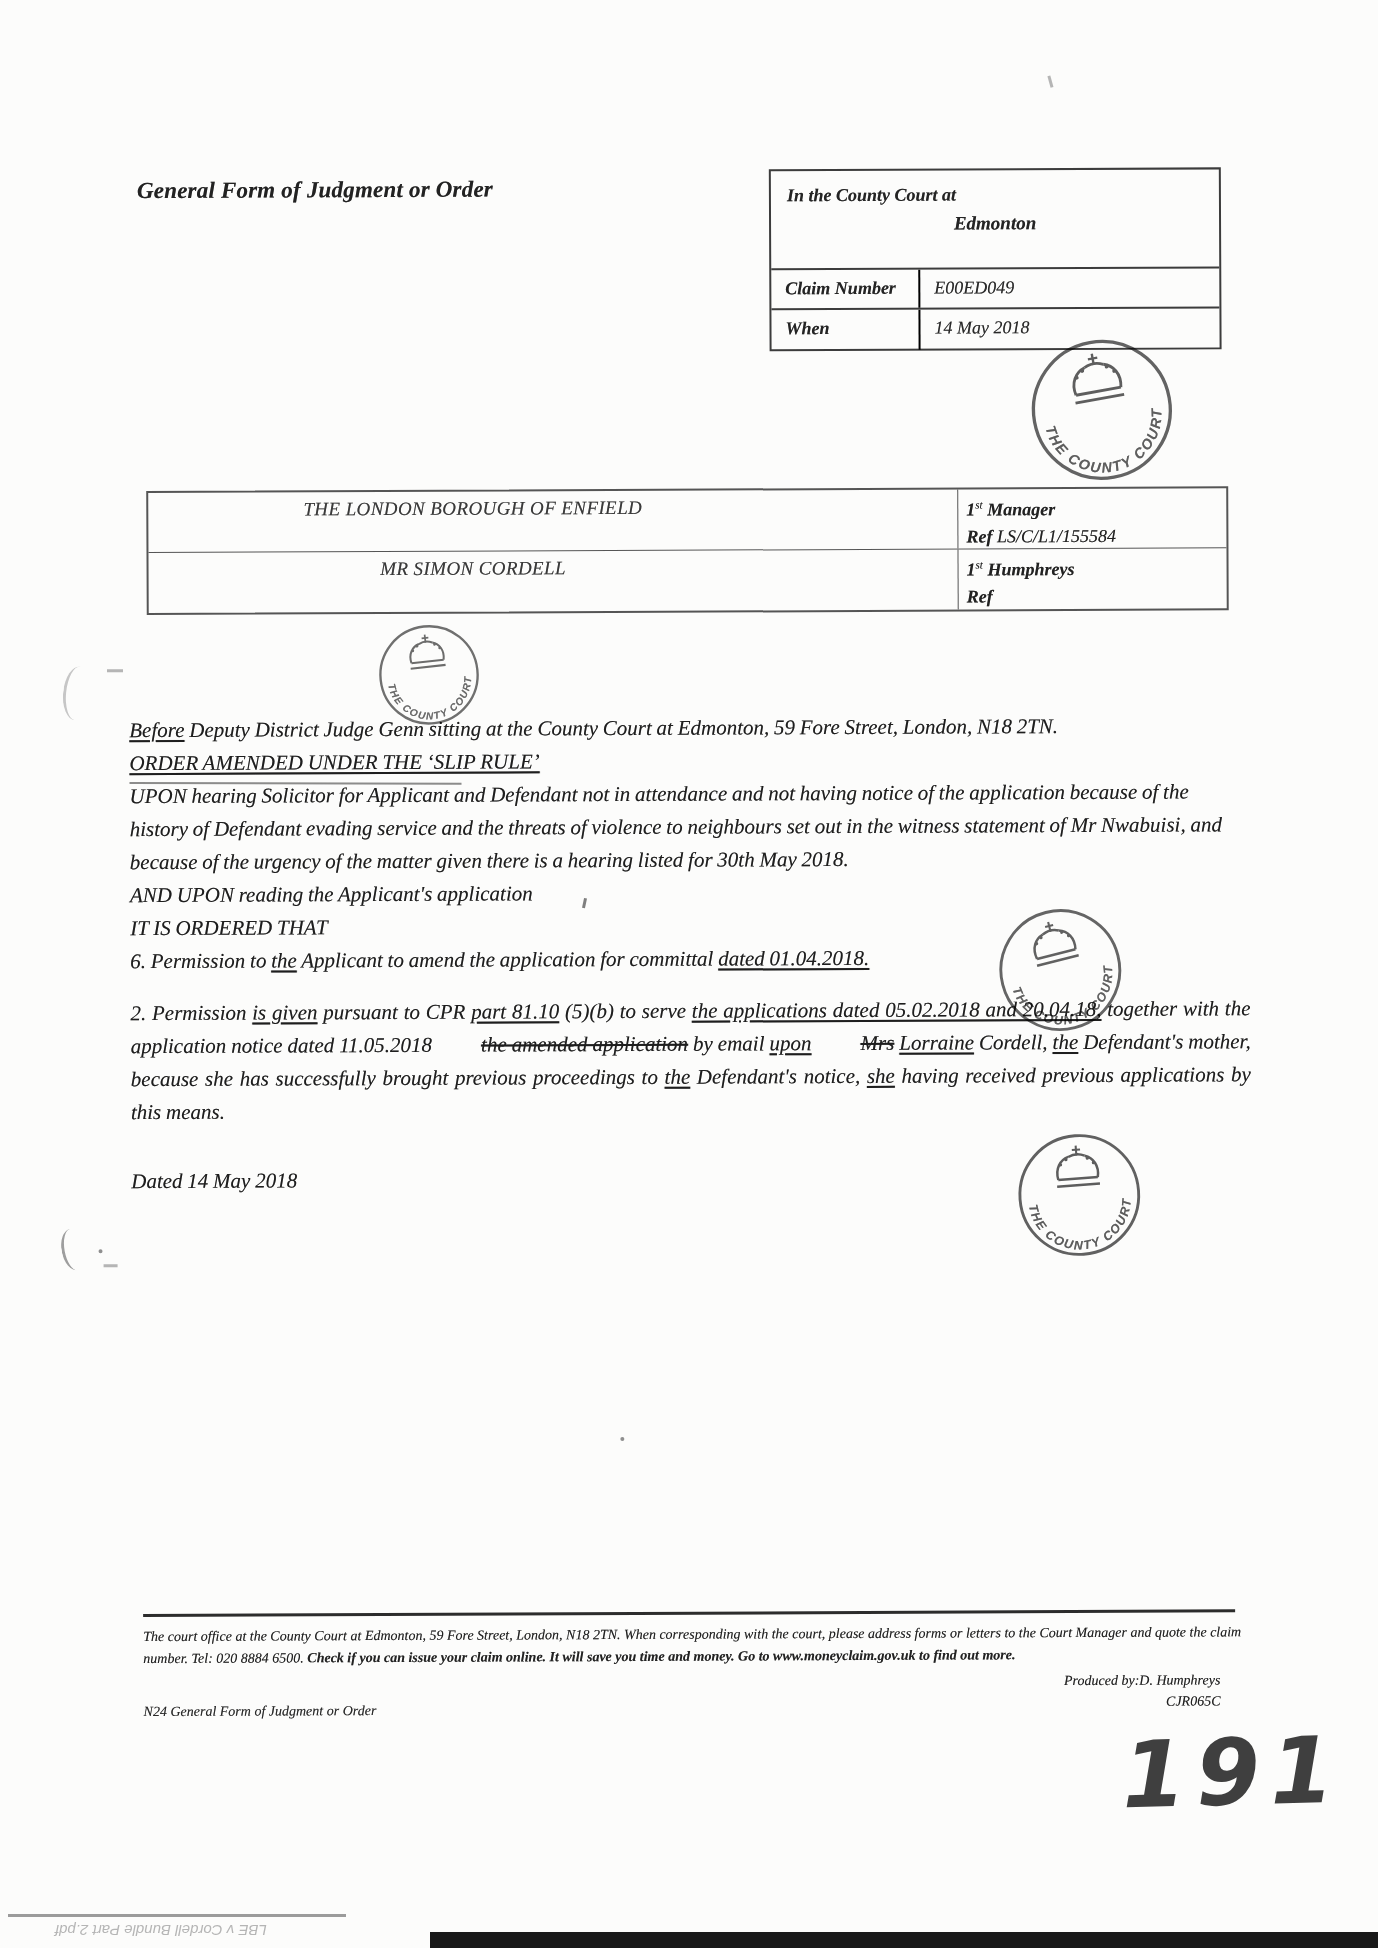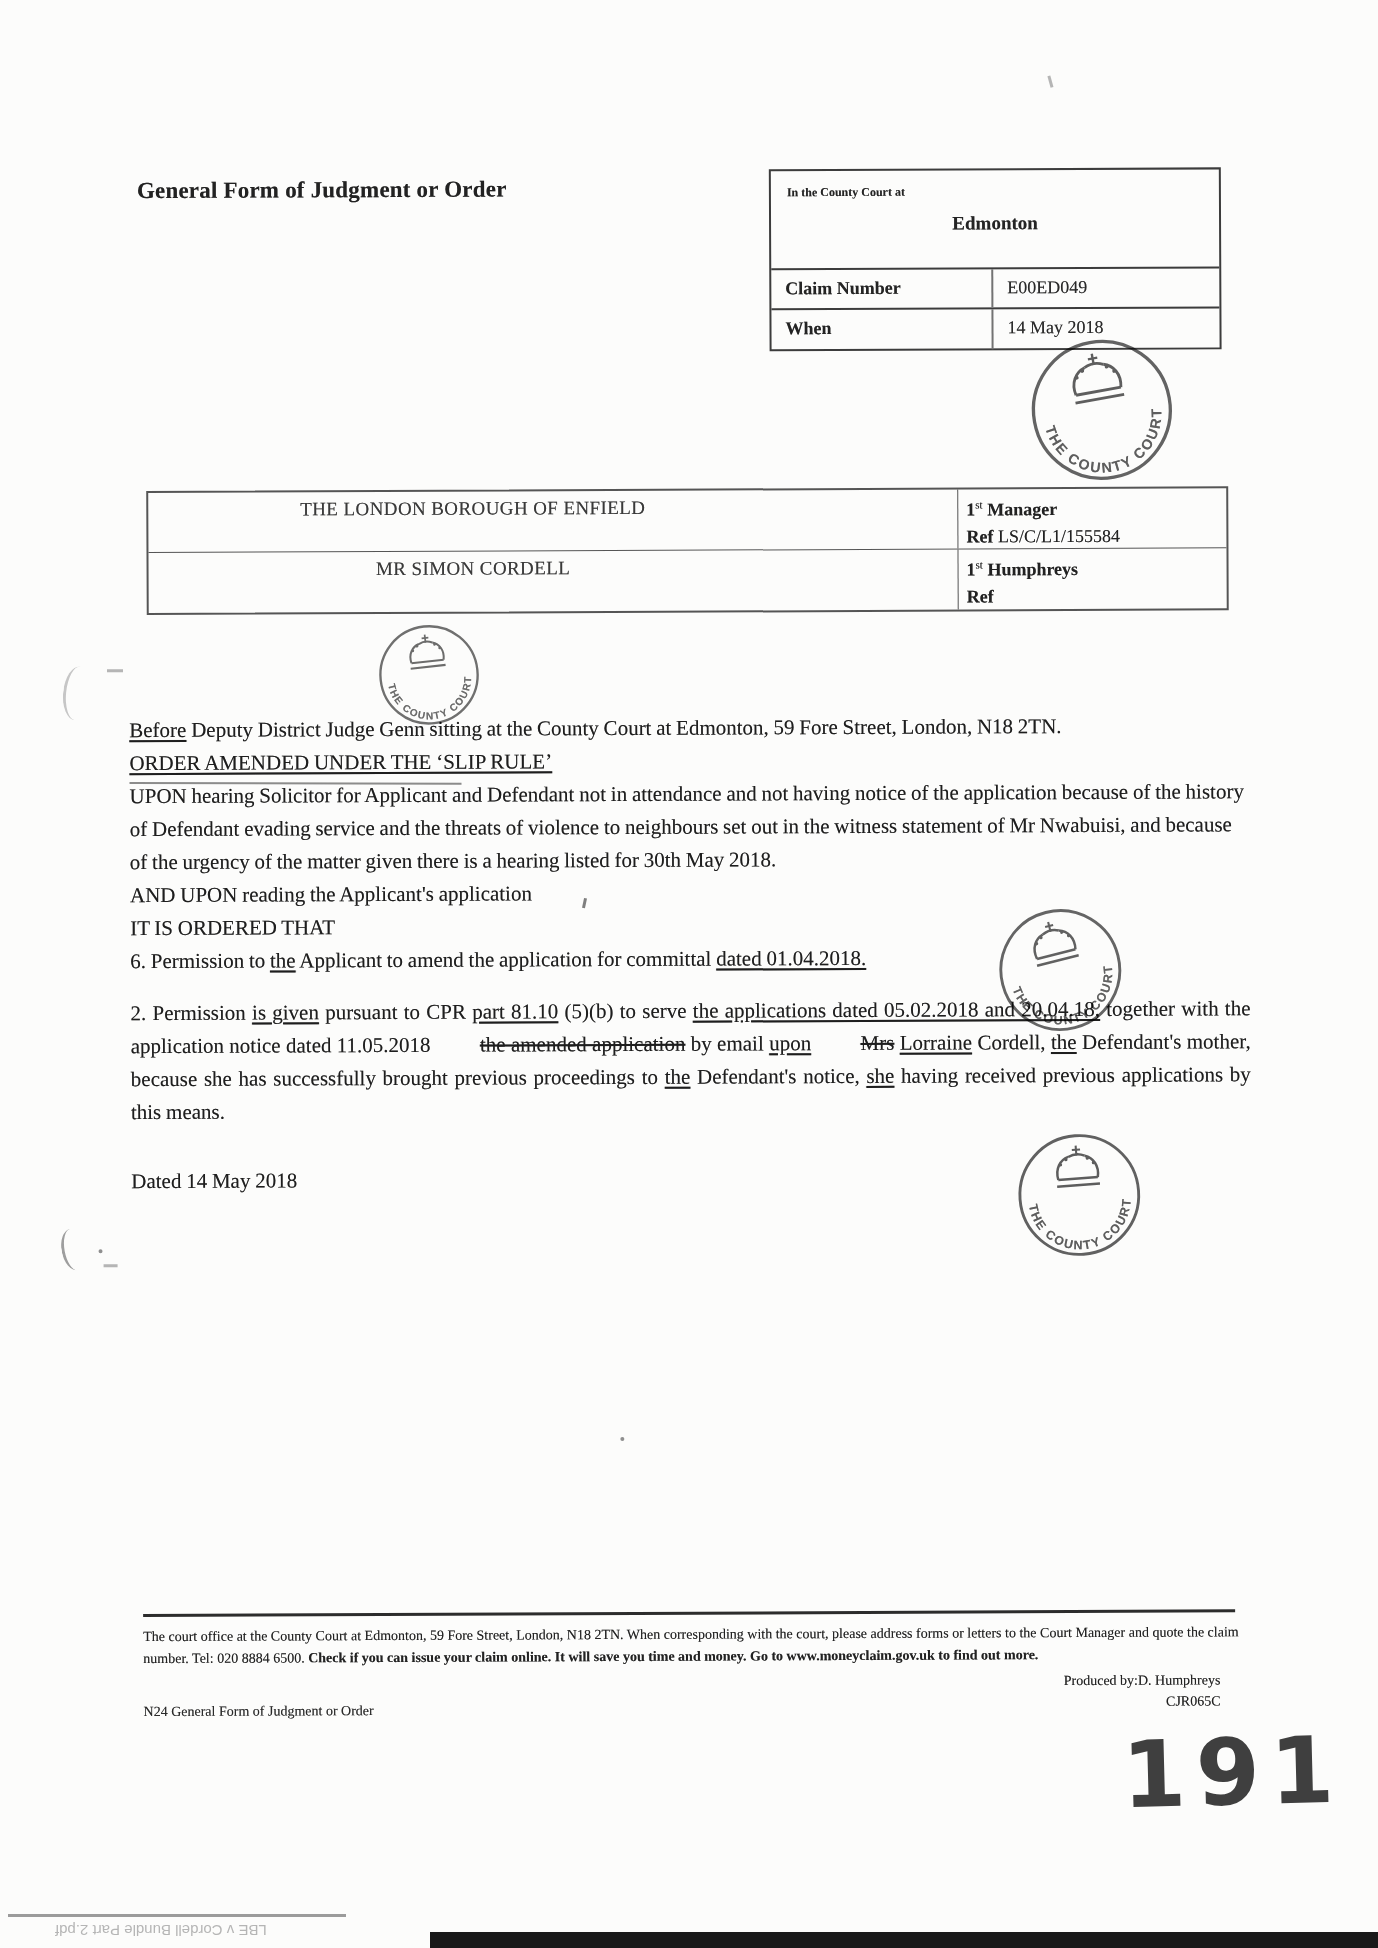--- a/index.html
+++ b/index.html
@@ -1,33 +1,33 @@
 <!DOCTYPE html>
 <html><head>
 <meta charset="utf-8">
 <style>
   html,body{margin:0;padding:0;background:#ffffff;}
   .canvas{position:relative;width:1378px;height:1948px;background:#fcfcfb;overflow:hidden;
-          font-family:"Liberation Serif",serif;color:#1f1f1f;}
+          font-family:"Liberation Serif",serif;color:#1f1f1f;font-style:italic;}
   .scan{position:absolute;left:0;top:0;width:1378px;height:1948px;
         transform:rotate(-0.25deg);transform-origin:620px 900px;
         text-shadow:0 0 0.5px rgba(45,45,45,.5);}
   .abs{position:absolute;}
 
   
   .doc-title{left:140px;top:176px;font-size:23px;font-weight:bold;letter-spacing:.2px;color:#222;}
 
   
   .court-box{left:772px;top:170px;width:452px;height:182px;border:2px solid #3c3c3c;box-sizing:border-box;background:rgba(255,255,255,.0);}
   .cb-row1{position:relative;height:99px;border-bottom:2px solid #3c3c3c;box-sizing:border-box;}
-  .cb-incourt{position:absolute;left:16px;top:14px;font-size:12px;font-weight:bold;color:#242424;}
+  .cb-incourt{position:absolute;left:16px;top:14px;font-size:18px;font-weight:bold;color:#242424;}
   .cb-court{position:absolute;left:0;top:42px;width:100%;text-align:center;font-size:19px;font-weight:bold;color:#242424;}
   .cb-row{position:relative;height:40px;border-bottom:2px solid #3c3c3c;box-sizing:border-box;display:flex;}
   .cb-row:last-child{border-bottom:none;}
-  .cb-label{width:222px;border-right:2px solid #737373;box-sizing:border-box;font-size:18px;font-weight:bold;
+  .cb-label{width:149px;border-right:2px solid #000000;box-sizing:border-box;font-size:18px;font-weight:bold;
             padding:8px 0 0 14px;color:#242424;}
   .cb-value{flex:1;font-size:18px;padding:8px 0 0 14px;color:#2a2a2a;}
 
   
   .party-box{left:148px;top:489px;width:1082px;height:124px;border:2px solid #555;box-sizing:border-box;}
   .pt-row{position:relative;height:60px;border-bottom:1.5px solid #555;box-sizing:border-box;display:flex;}
   .pt-row:last-child{height:60px;border-bottom:none;}
   .pt-name{width:810px;border-right:1.5px solid #555;box-sizing:border-box;text-align:center;
            padding:6px 170px 0 10px;font-size:19px;color:#3a3a3a;letter-spacing:.4px;}
   .pt-role{flex:1;padding:2px 0 0 8px;font-size:18px;color:#222;line-height:27px;}

